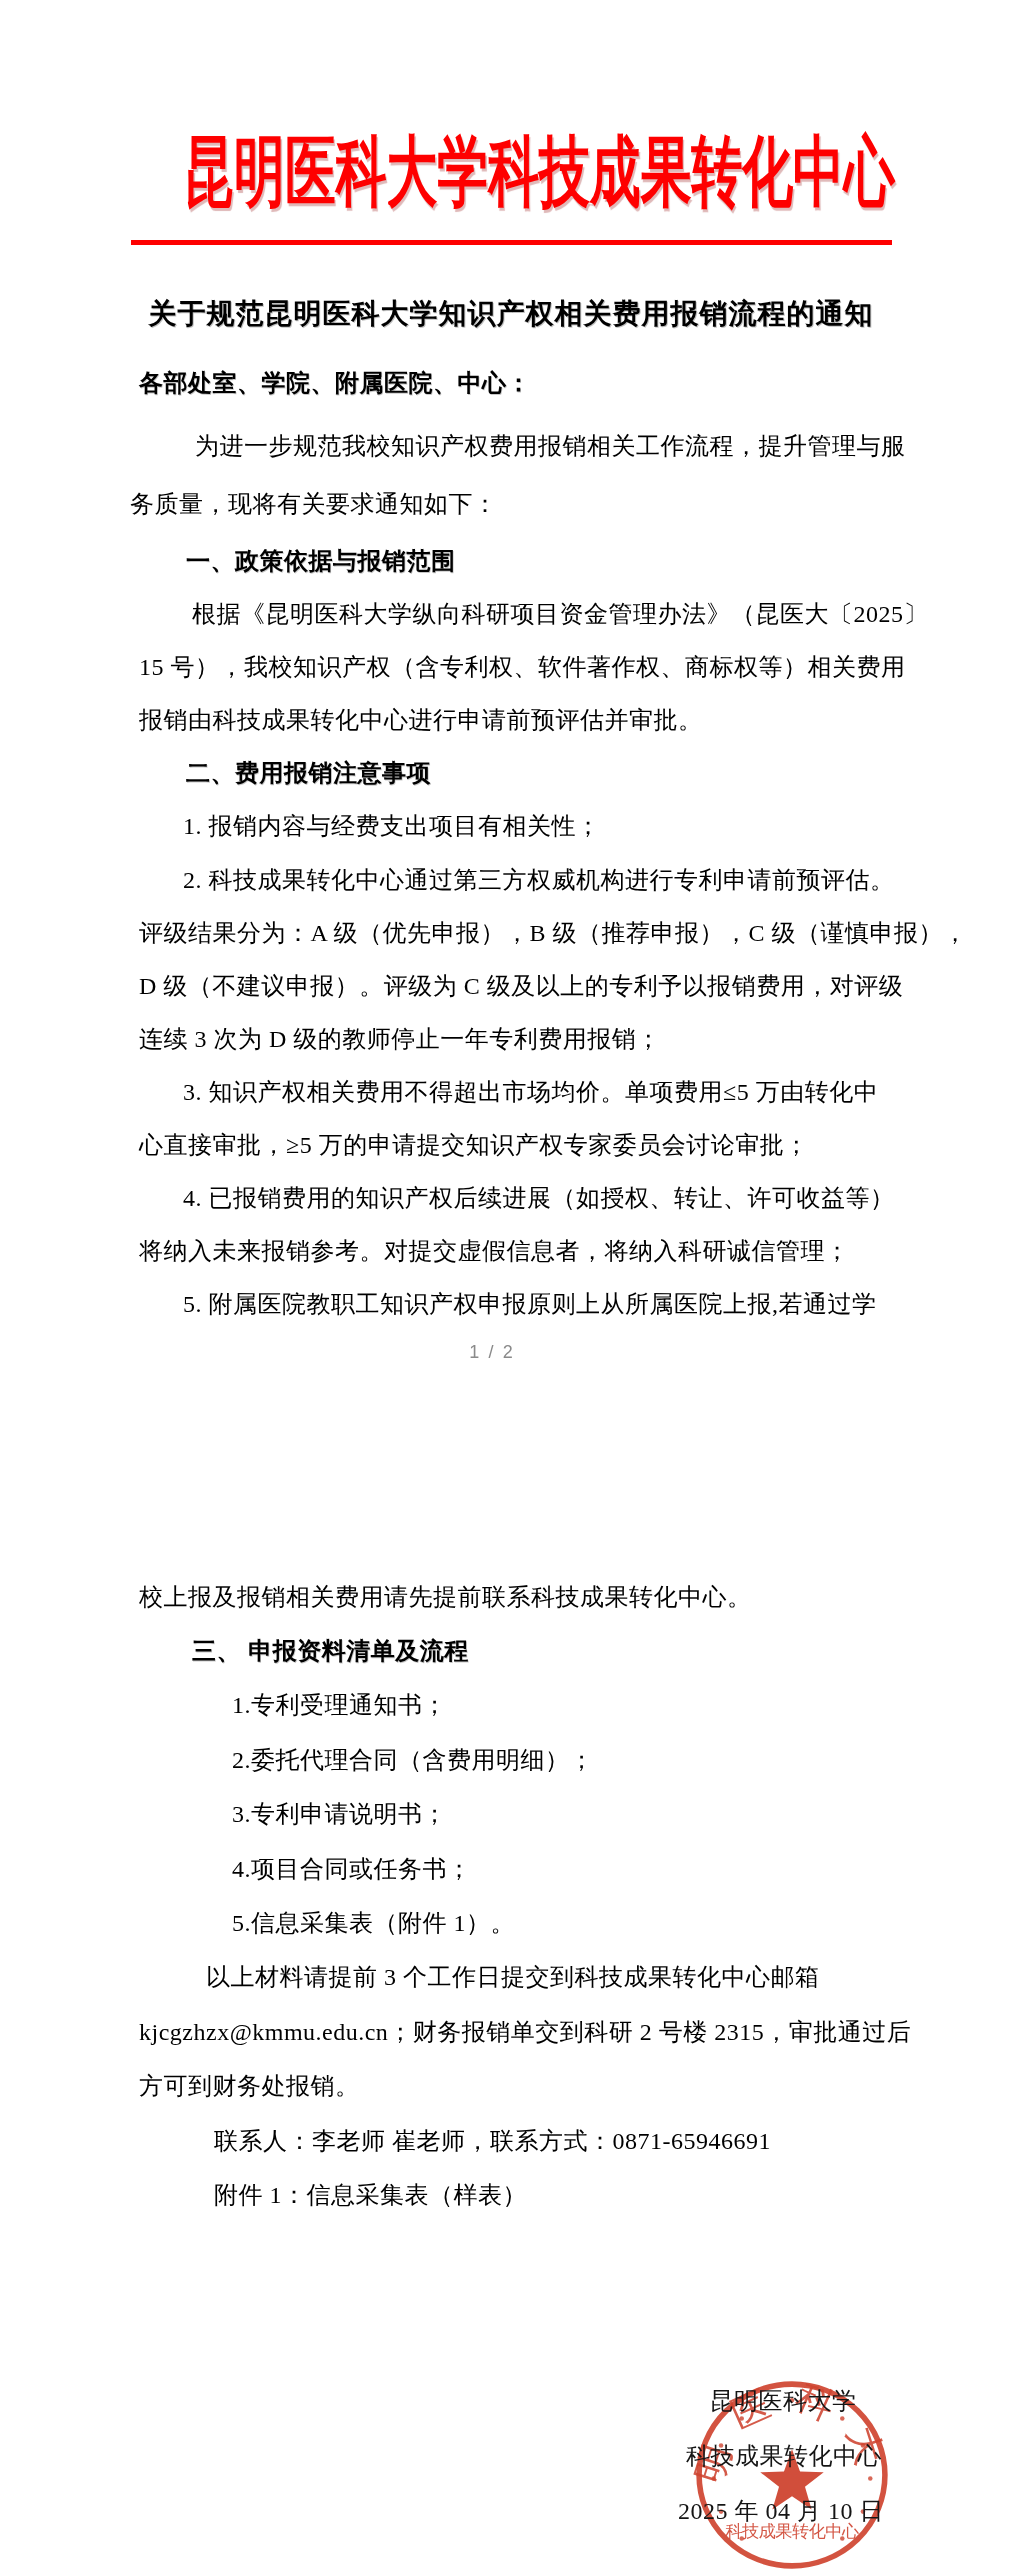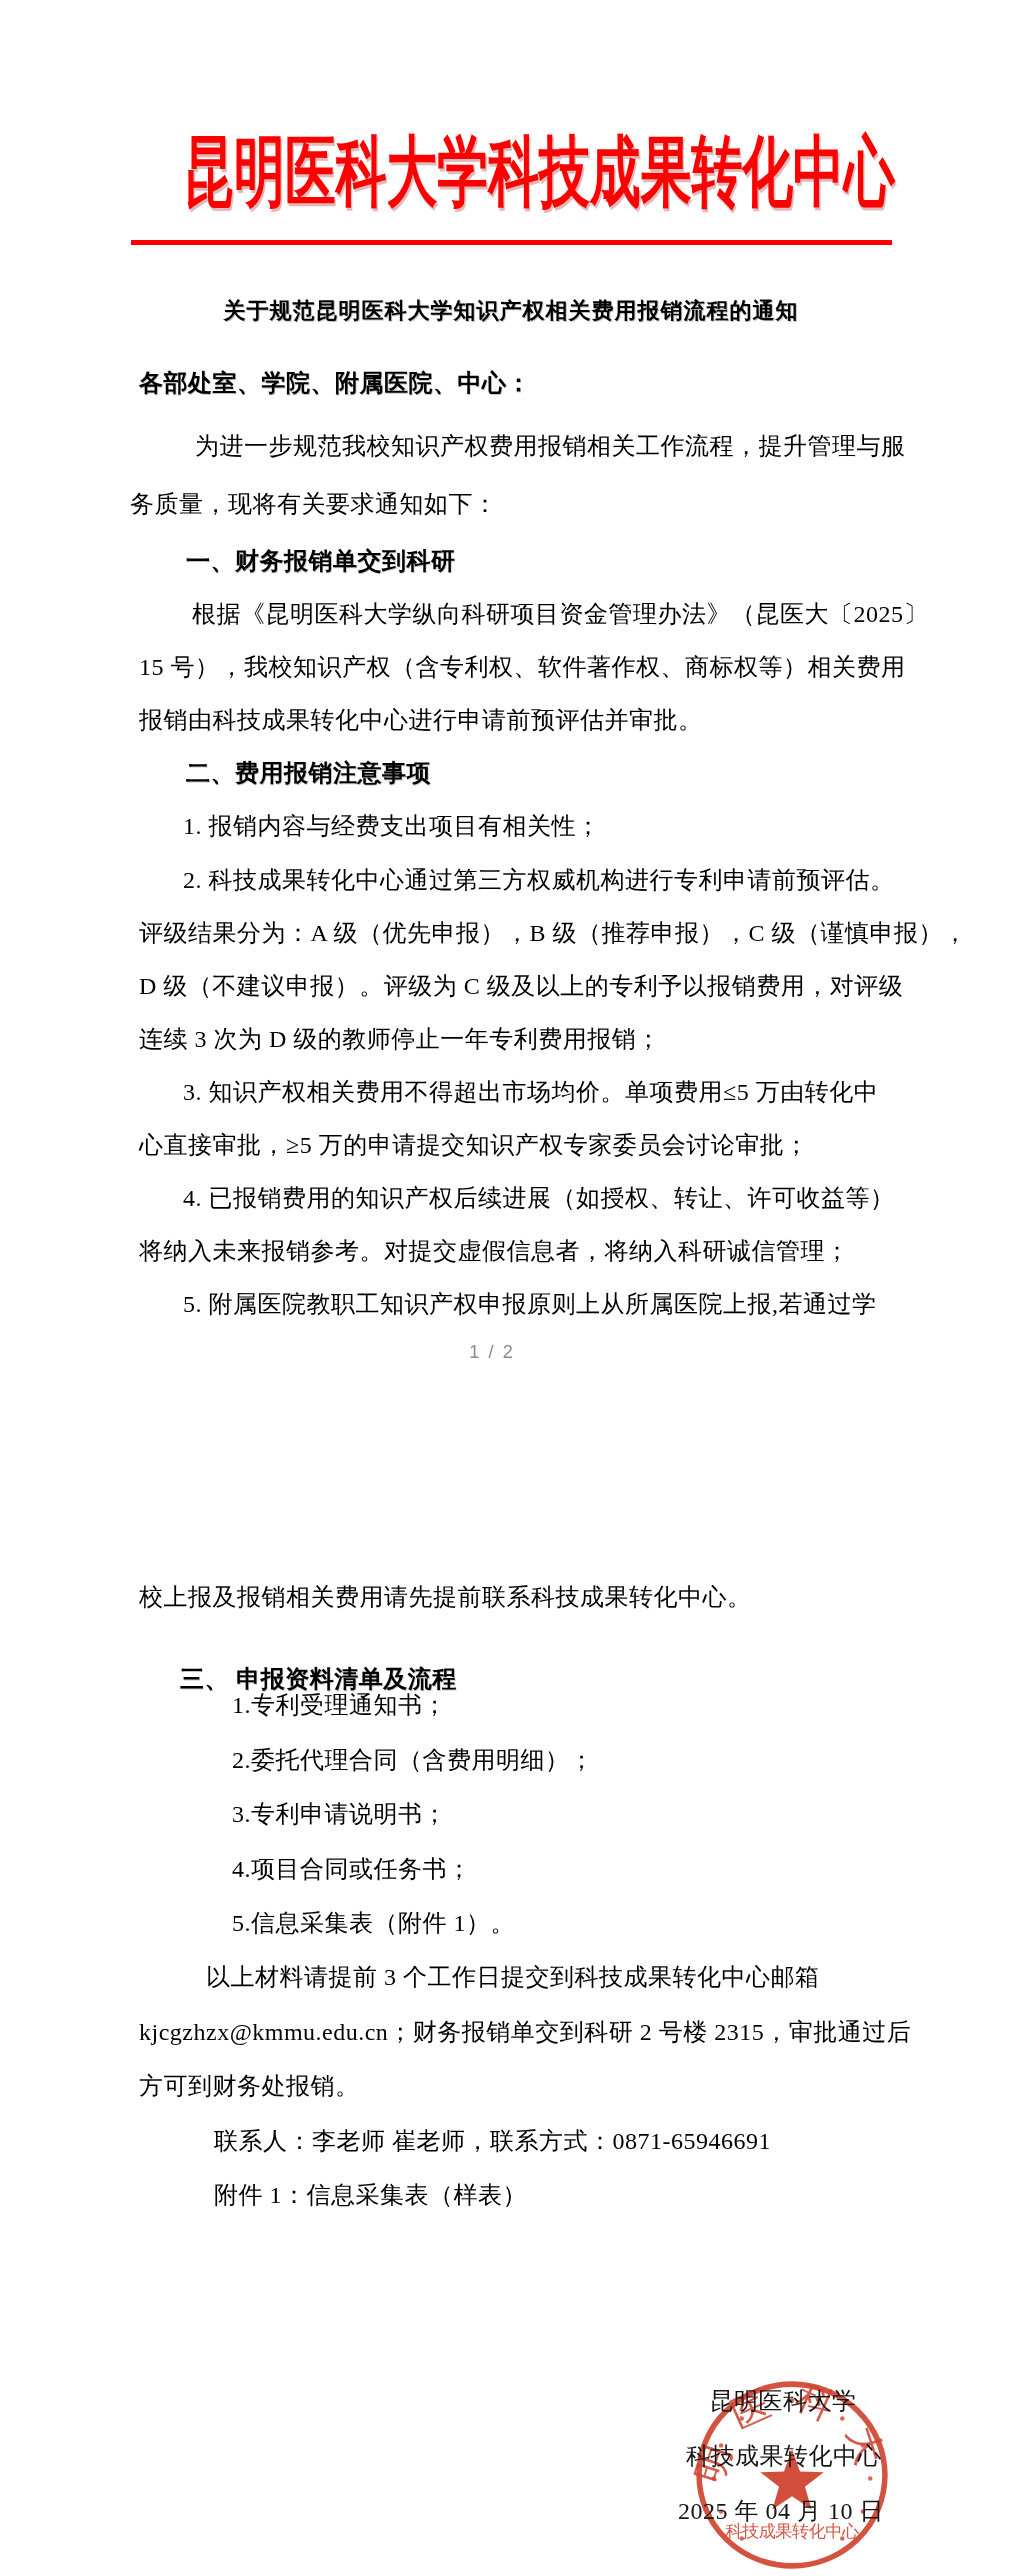--- a/index.html
+++ b/index.html
@@ -26,21 +26,21 @@
     text-shadow:2.1px 2.6px 1px rgba(140,0,0,0.28);
   }
   .red-rule{
     position:absolute;left:131px;top:240px;width:761px;height:5.2px;
     background:#fe0000;
   }
   .doc-title{
     position:absolute;top:298px;left:0;width:1022px;
     text-align:center;
     font-family:"Liberation Sans","DejaVu Sans",sans-serif;
-    font-weight:bold;font-size:22px;letter-spacing:1px;line-height:1.15;
+    font-weight:bold;font-size:28px;letter-spacing:1px;line-height:1.15;
     color:#000;white-space:pre;
     text-shadow:1px 1px 0 rgba(0,0,0,0.25);
   }
   
   .line{
     position:absolute;
     font-size:24px;letter-spacing:0.5px;line-height:1.2;
     color:#000;white-space:pre;
     font-family:"Liberation Serif","DejaVu Serif",serif;
   }
@@ -61,38 +61,38 @@
   <span>昆明医科大学科技成果转化中心</span>
 </div>
 <div class="red-rule"></div>
 
 <div class="doc-title">关于规范昆明医科大学知识产权相关费用报销流程的通知</div>
 
 <div id="text-layer">
     <div class="line b" style="top: 369px; left: 139px;">各部处室、学院、附属医院、中心：</div>
     <div class="line" style="top: 432px; left: 195px;">为进一步规范我校知识产权费用报销相关工作流程，提升管理与服</div>
     <div class="line" style="top: 490px; left: 130px;">务质量，现将有关要求通知如下：</div>
-    <div class="line b" style="top: 547px; left: 186px;">一、财务报销单交到科研</div>
+    <div class="line b" style="top: 547px; left: 186px;">一、政策依据与报销范围</div>
     <div class="line" style="top: 600px; left: 192px;">根据《昆明医科大学纵向科研项目资金管理办法》（昆医大〔2025〕</div>
     <div class="line" style="top: 653px; left: 139px;">15 号），我校知识产权（含专利权、软件著作权、商标权等）相关费用</div>
     <div class="line" style="top: 706px; left: 139px;">报销由科技成果转化中心进行申请前预评估并审批。</div>
     <div class="line b" style="top: 759px; left: 186px;">二、费用报销注意事项</div>
     <div class="line" style="top: 812px; left: 183px;">1. 报销内容与经费支出项目有相关性；</div>
     <div class="line" style="top: 866px; left: 183px;">2. 科技成果转化中心通过第三方权威机构进行专利申请前预评估。</div>
     <div class="line" style="top: 919px; left: 139px;">评级结果分为：A 级（优先申报），B 级（推荐申报），C 级（谨慎申报），</div>
     <div class="line" style="top: 972px; left: 139px;">D 级（不建议申报）。评级为 C 级及以上的专利予以报销费用，对评级</div>
     <div class="line" style="top: 1025px; left: 139px;">连续 3 次为 D 级的教师停止一年专利费用报销；</div>
     <div class="line" style="top: 1078px; left: 183px;">3. 知识产权相关费用不得超出市场均价。单项费用≤5 万由转化中</div>
     <div class="line" style="top: 1131px; left: 139px;">心直接审批，≥5 万的申请提交知识产权专家委员会讨论审批；</div>
     <div class="line" style="top: 1184px; left: 183px;">4. 已报销费用的知识产权后续进展（如授权、转让、许可收益等）</div>
     <div class="line" style="top: 1237px; left: 139px;">将纳入未来报销参考。对提交虚假信息者，将纳入科研诚信管理；</div>
     <div class="line" style="top: 1290px; left: 183px;">5. 附属医院教职工知识产权申报原则上从所属医院上报,若通过学</div>
     <div class="line sans center" style="top: 1342px; left: 492px; font-size: 18px; letter-spacing: 2.1px; color: rgb(138, 138, 138);">1 / 2</div>
     <div class="line" style="top: 1583px; left: 139px;">校上报及报销相关费用请先提前联系科技成果转化中心。</div>
-    <div class="line b" style="top: 1637px; left: 180px; margin-top: 28px;">三、 申报资料清单及流程</div>
+    <div class="line b" style="top: 1637px; left: 192px;">三、 申报资料清单及流程</div>
     <div class="line" style="top: 1691px; left: 232px;">1.专利受理通知书；</div>
     <div class="line" style="top: 1746px; left: 232px;">2.委托代理合同（含费用明细）；</div>
     <div class="line" style="top: 1800px; left: 232px;">3.专利申请说明书；</div>
     <div class="line" style="top: 1855px; left: 232px;">4.项目合同或任务书；</div>
     <div class="line" style="top: 1909px; left: 232px;">5.信息采集表（附件 1）。</div>
     <div class="line" style="top: 1963px; left: 206px;">以上材料请提前 3 个工作日提交到科技成果转化中心邮箱</div>
     <div class="line" style="top: 2018px; left: 139px;">kjcgzhzx@kmmu.edu.cn；财务报销单交到科研 2 号楼 2315，审批通过后</div>
     <div class="line" style="top: 2072px; left: 139px;">方可到财务处报销。</div>
     <div class="line" style="top: 2127px; left: 214px;">联系人：李老师 崔老师，联系方式：0871-65946691</div>
     <div class="line" style="top: 2181px; left: 214px;">附件 1：信息采集表（样表）</div>

